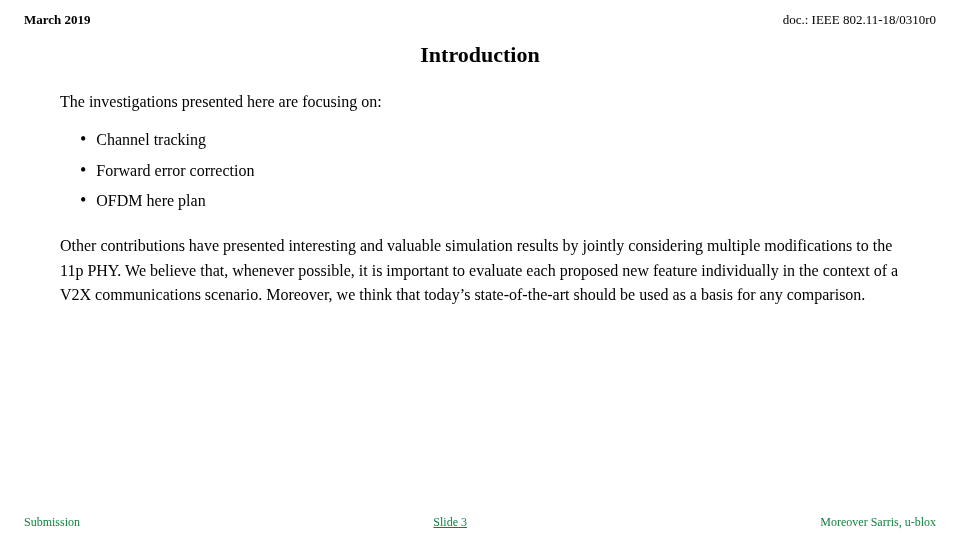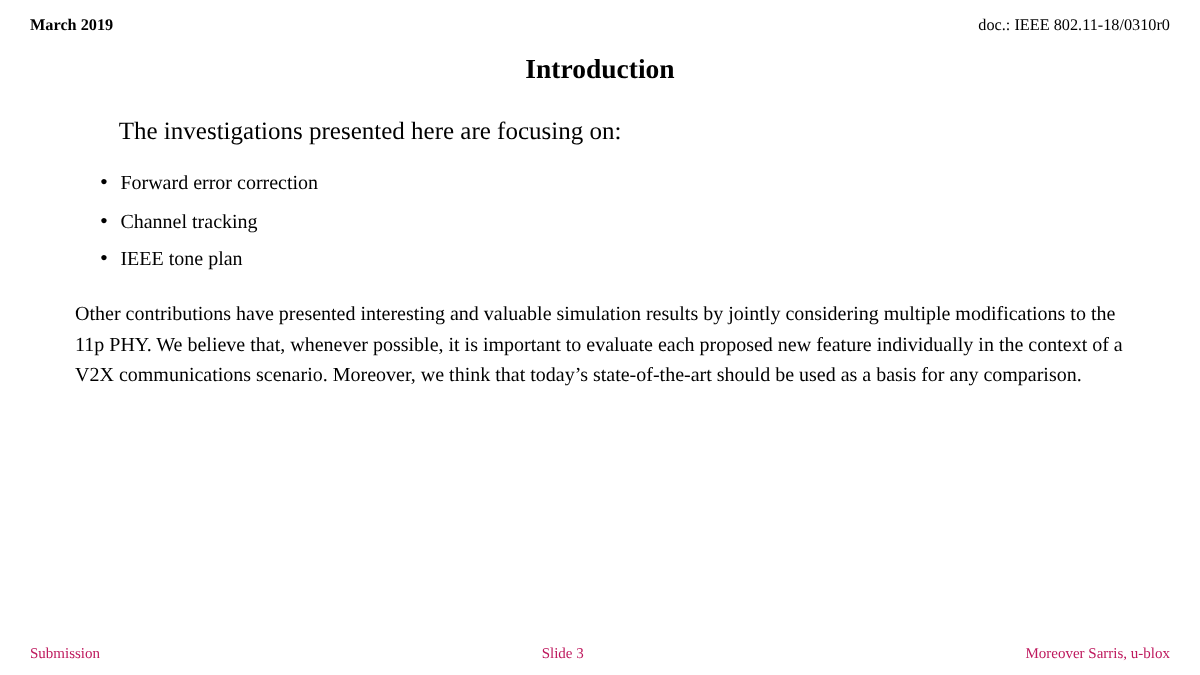--- a/index.html
+++ b/index.html
@@ -53,24 +53,23 @@
       font-weight: bold;
       font-style: normal;
     }
 
     .content-section {
       padding: 4px 60px 10px 60px;
       flex: 1;
     }
 
     .intro-text {
-      font-size: 20px;
+      font-size: 16px;
       margin-bottom: 10px;
       line-height: 1.5;
-      margin-left: 35px;
     }
 
     .bullet-list {
       list-style: none;
       margin-left: 20px;
       margin-bottom: 18px;
     }
 
     .bullet-list li {
       font-size: 16px;
@@ -94,25 +93,26 @@
     .underline {
     }
 
     .footer {
       display: flex;
       justify-content: space-between;
       align-items: flex-end;
       padding: 8px 24px 10px 24px;
       font-size: 12px;
       border-top: none;
-      color: #be185d;
+      color: #15803d;
     }
 
     .footer-center {
       text-align: center;
+      text-decoration: underline;
     }
   </style>
 </head>
 <body>
 
 <div class="slide">
 
   <div class="header">
     <span class="header-left">March 2019</span>
     <span class="header-right">doc.: IEEE 802.11-18/0310r0</span>
@@ -120,27 +120,27 @@
 
   <div class="title-section">
     <h1 class="slide-title">Introduction</h1>
   </div>
 
   <div class="content-section">
     <p class="intro-text">The investigations presented here are focusing on:</p>
 
     <ul class="bullet-list">
       <li>
+        <span>Channel tracking</span>
+      </li>
+      <li>
         <span>Forward error correction</span>
       </li>
       <li>
-        <span>Channel tracking</span>
-      </li>
-      <li>
-        <span>IEEE tone plan</span>
+        <span>OFDM here plan</span>
       </li>
     </ul>
 
     <p class="body-paragraph">
       <span>Other contributions have presented interesting and valuable simulation results by jointly considering multiple modifications to the 11p PHY. We believe that, whenever possible, it is important to evaluate each proposed new feature </span><span class="underline">individually</span><span> in the context of a V2X communications scenario. Moreover, we think that today’s state-of-the-art should be used as a basis for any comparison.</span>
     </p>
   </div>
 
   <div class="footer">
     <span>Submission</span>

